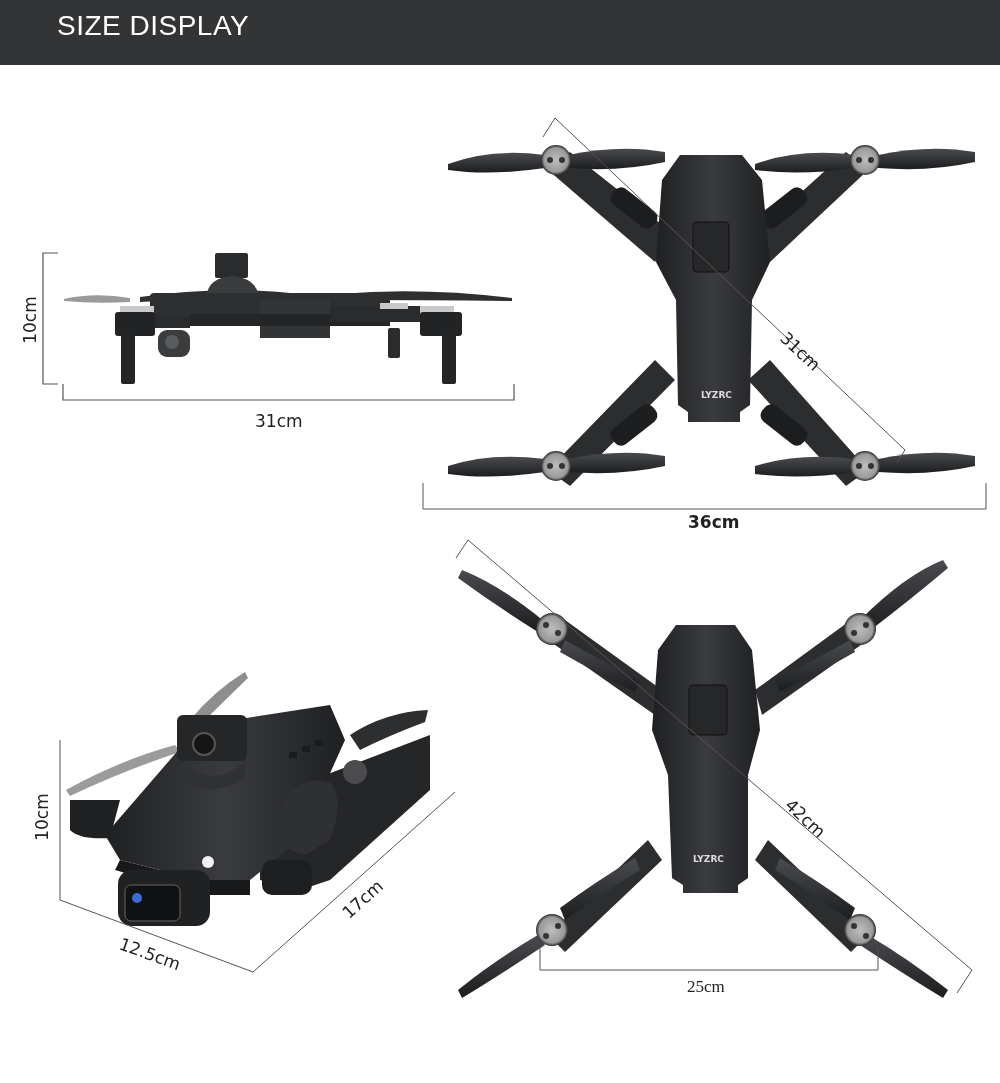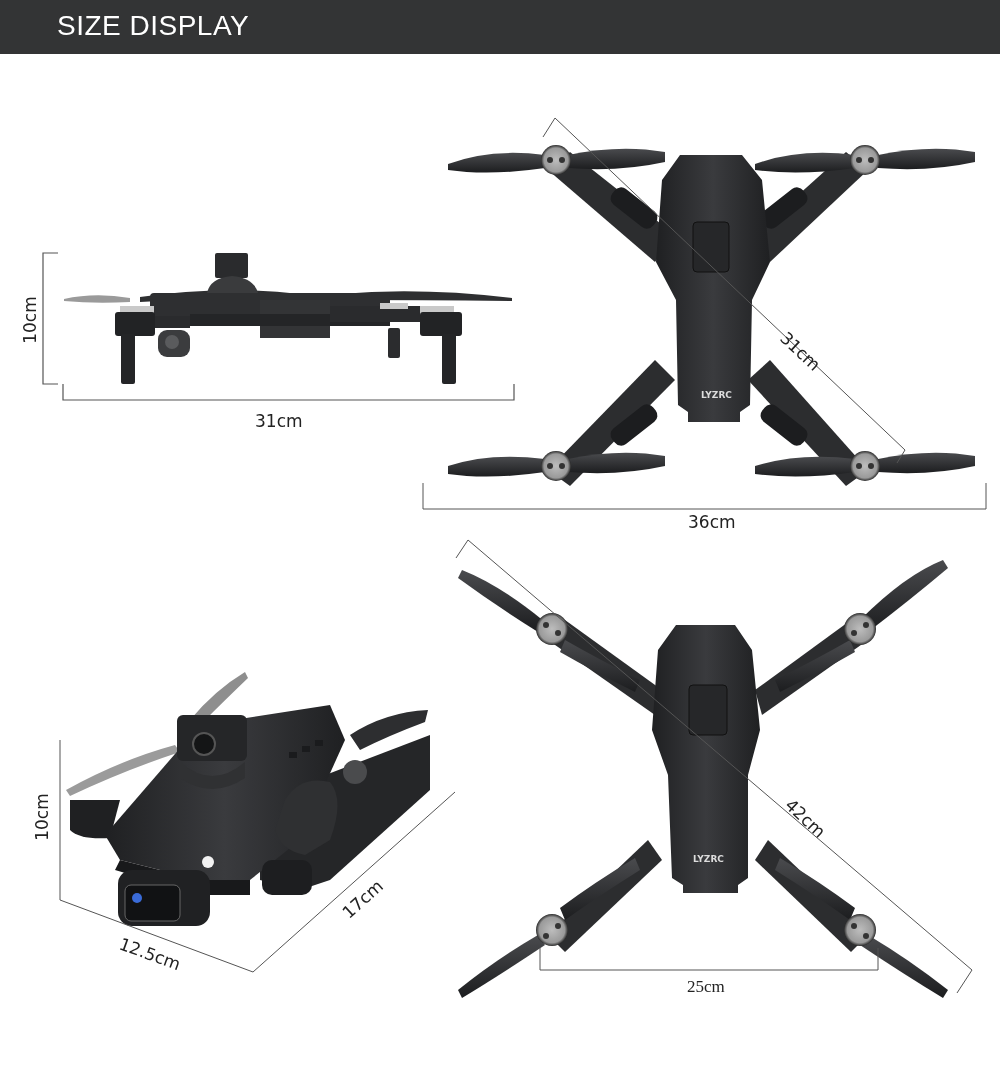--- a/index.html
+++ b/index.html
@@ -1,17 +1,17 @@
 <!DOCTYPE html>
 <html><head>
 <meta charset="utf-8">
 <style>
   html, body { margin: 0; padding: 0; background: #ffffff; }
   body { width: 1000px; height: 1083px; position: relative; overflow: hidden; font-family: "DejaVu Sans", "Liberation Sans", sans-serif; }
-  .header { position: absolute; left: 0; top: 0; width: 1000px; height: 54px; background: #333435; }
+  .header { position: absolute; left: 0; top: 0; width: 1000px; height: 65px; background: #333435; }
   .header-title { position: absolute; left: 57px; top: 9px; font-family: "Liberation Sans", sans-serif; font-size: 28px; color: #ffffff; letter-spacing: 0.5px; line-height: 34px; }
   svg.stage { position: absolute; left: 0; top: 0; }
   .dim-label { position: absolute; font-family: "DejaVu Sans", sans-serif; font-size: 17px; color: #222222; line-height: 20px; white-space: nowrap; }
 </style>
 </head>
 <body>
 
 <div class="header">
   <div class="header-title">SIZE DISPLAY</div>
 </div>
@@ -200,20 +200,20 @@
   <g stroke="#555" stroke-width="1" fill="none">
     <polyline points="456,558 468,540 972,970 957,993"></polyline>
     <polyline points="540,948 540,970 878,970 878,948"></polyline>
   </g>
 </svg>
 
 <div class="dim-label" style="left:2px; top:310px; transform: rotate(-90deg); transform-origin: center; width:56px; text-align:center;">10cm</div>
 <div class="dim-label" style="left:255px; top:411px;">31cm</div>
 
 <div class="dim-label" style="left:783px; top:325px; transform: rotate(43deg); transform-origin: left center;">31cm</div>
-<div class="dim-label" style="left:688px; top:512px;">36cm</div>
+<div class="dim-label" style="left:688px; top:512px;font-weight:bold;">36cm</div>
 
 <div class="dim-label" style="left:14px; top:807px; transform: rotate(-90deg); transform-origin: center; width:56px; text-align:center;">10cm</div>
 <div class="dim-label" style="left:120px; top:933px; transform: rotate(20deg); transform-origin: left center;">12.5cm</div>
 <div class="dim-label" style="left:345px; top:905px; transform: rotate(-42deg); transform-origin: left center;">17cm</div>
 
 <div class="dim-label" style="left:788px; top:792px; transform: rotate(43deg); transform-origin: left center;">42cm</div>
 <div class="dim-label" style="left:687px; top:977px;font-family:Liberation Serif, serif;">25cm</div>
 
 </body></html>

